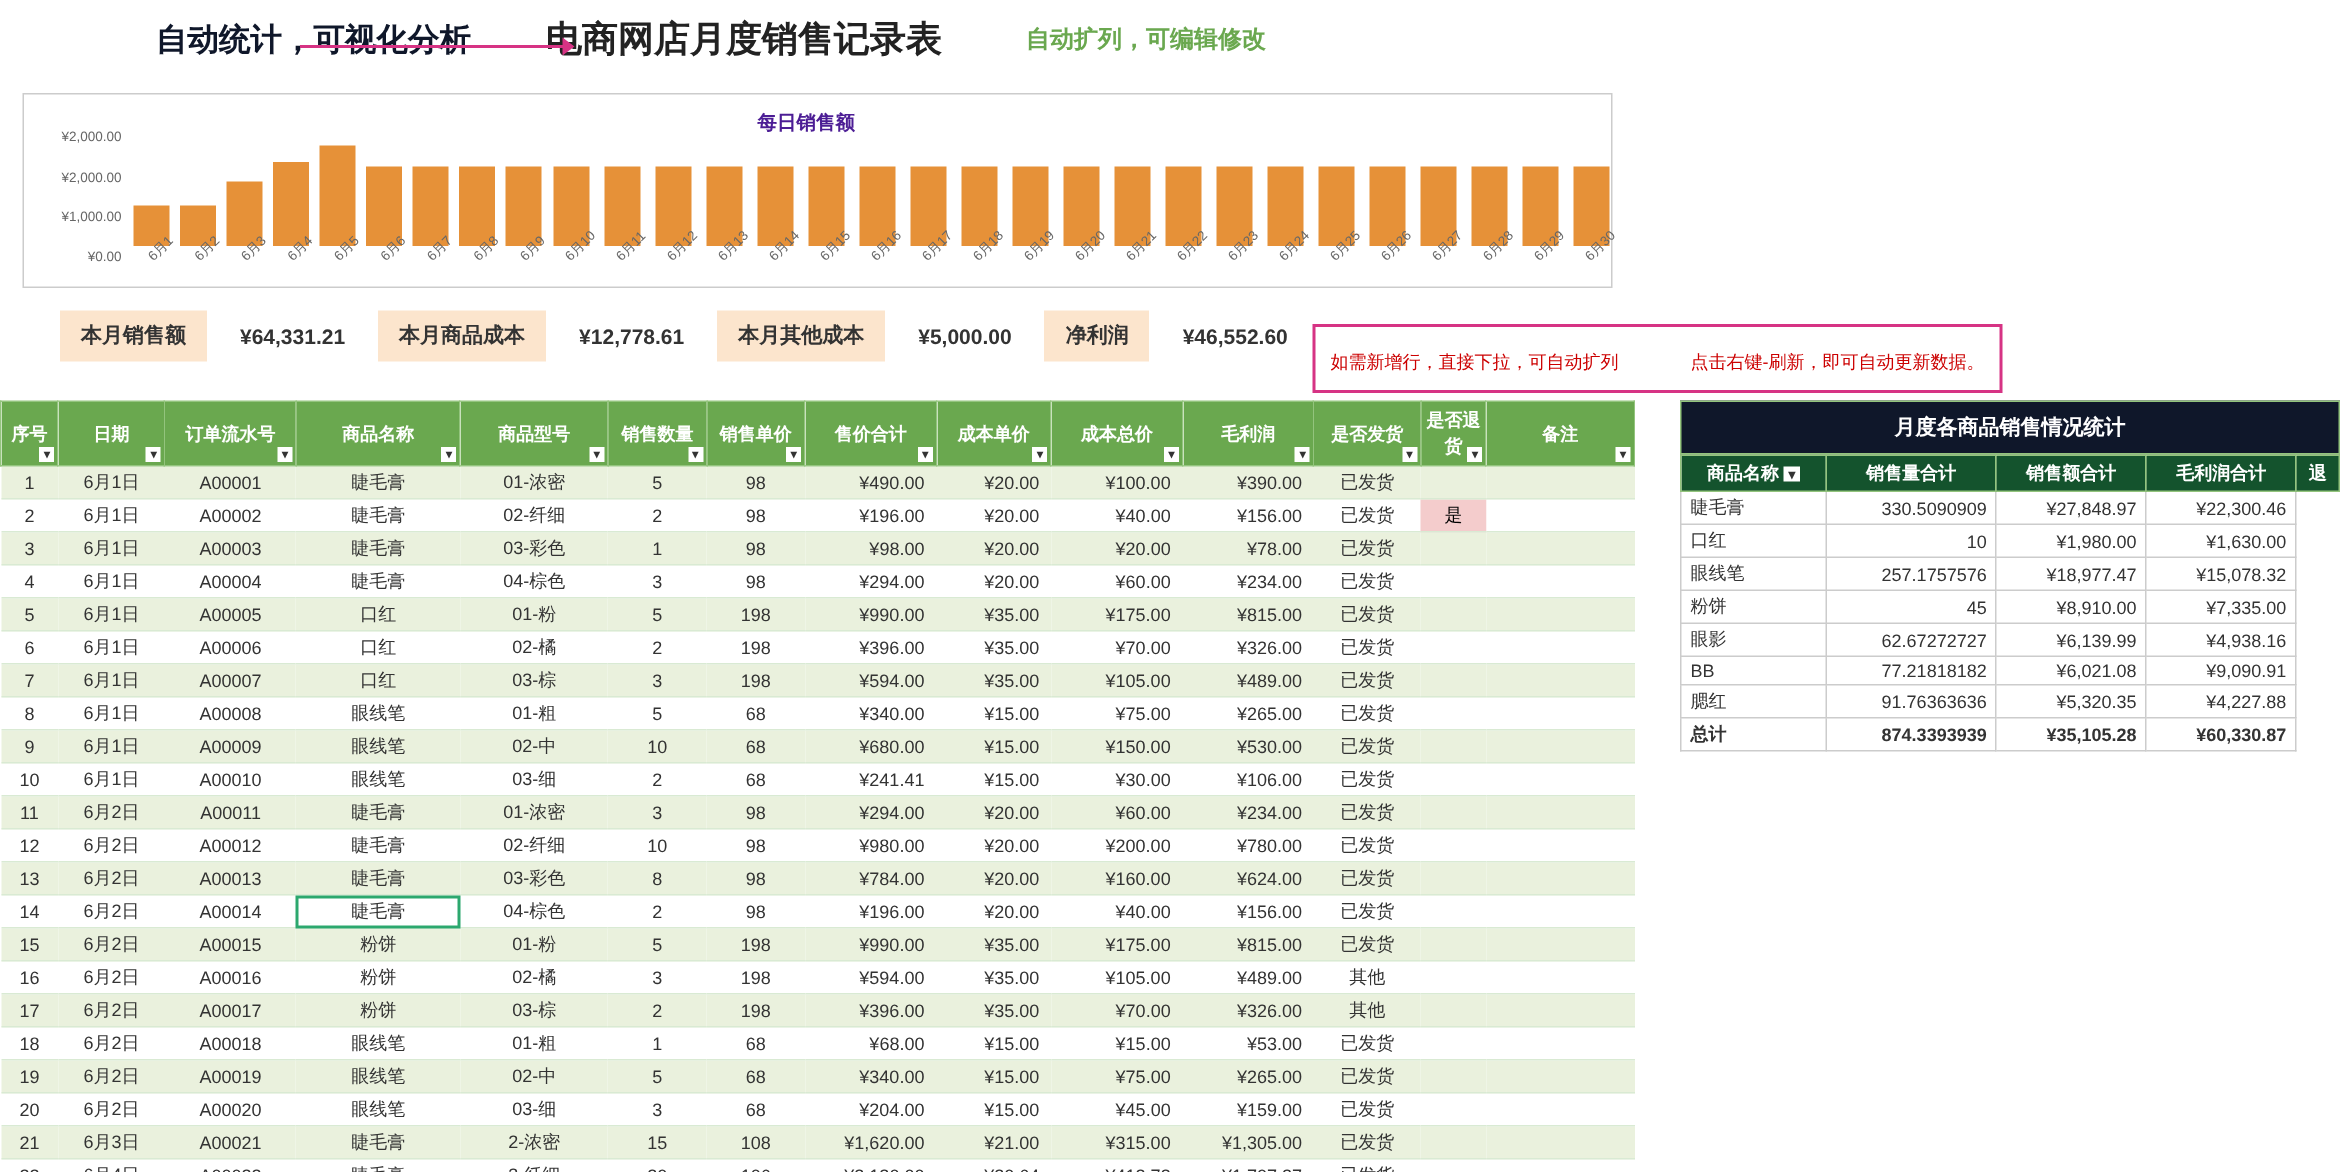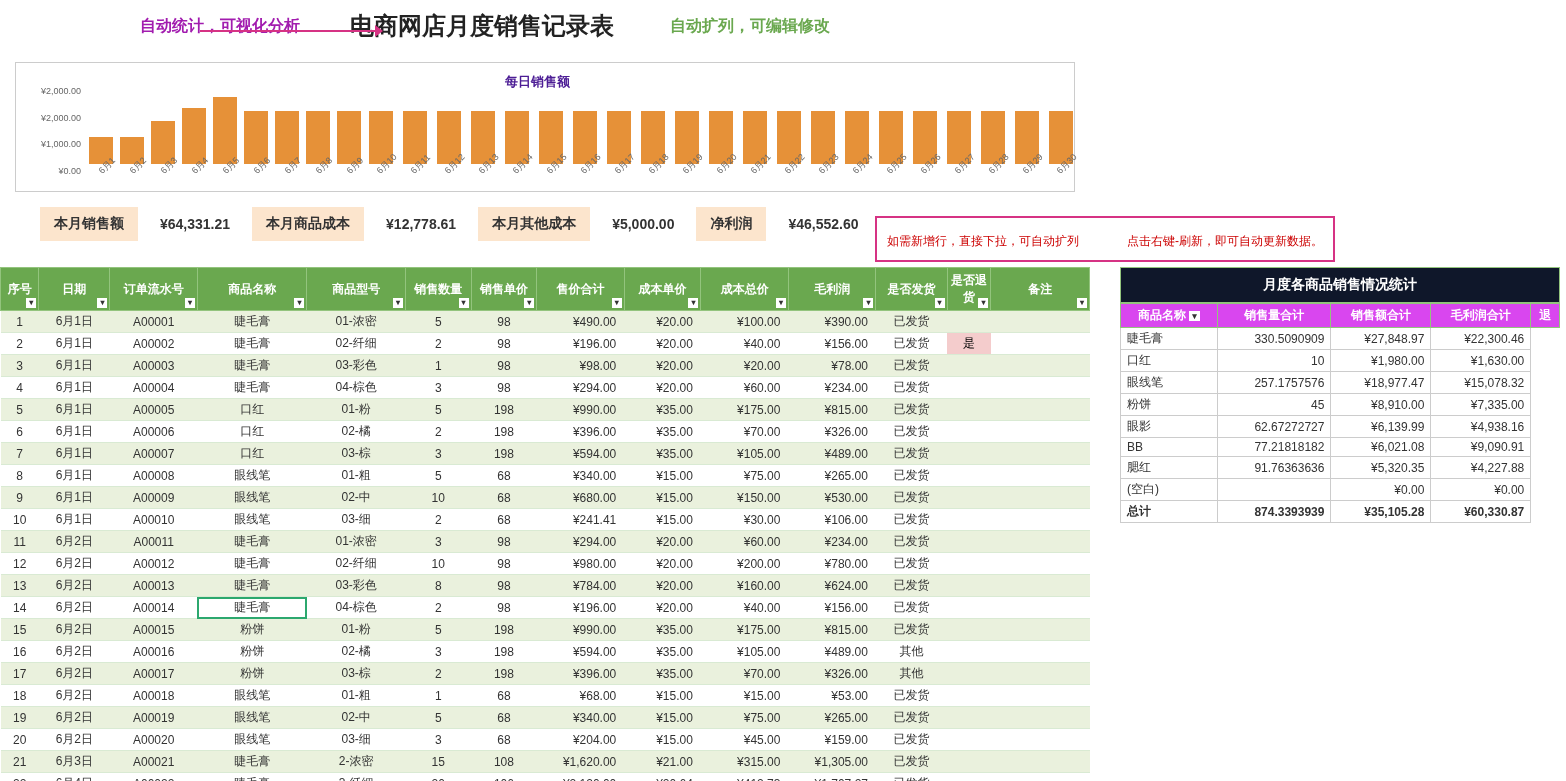--- a/index.html
+++ b/index.html
@@ -1,19 +1,19 @@
 <!DOCTYPE html>
 <html><head>
 <meta charset="utf-8">
 <style>
   * { box-sizing: border-box; margin: 0; padding: 0; }
   body { font-family: "Microsoft YaHei", Arial, sans-serif; font-size: 12px; background: #fff; color: #333; width: 1566px; }
   
   .title-row { display: flex; align-items: center; gap: 20px; padding: 10px 20px; }
-  .title-note-left { color: #a21caf; font-size: 16px; font-weight: bold; margin-left: 120px;}
+  .title-note-left { color: #0f172a; font-size: 21px; font-weight: bold; margin-left: 84px;}
   .title-main { font-size: 24px; font-weight: bold; color: #222; margin-left: 30px;}
   .title-note-right { color: #6aa84f; font-size: 16px; font-weight: bold; margin-left: 36px;}
   .arrow-left { position: relative; }
   .arrow-left::after { content: ""; position: absolute; left: 200px; top: 30px; width: 180px; height: 2px; background: #d63384; }
   .arrow-left::before { content: ""; position: absolute; left: 375px; top: 25px; border-left: 8px solid #d63384; border-top: 6px solid transparent; border-bottom: 6px solid transparent; }
 
   .chart-container { border: 1px solid #ccc; margin: 10px 15px; padding: 10px; width: 1060px; position: relative; }
   .chart-legend { text-align: center; color: #4c1d95; font-size: 13px; font-weight: bold; padding-right: 15px; }
   .chart { display: flex; align-items: flex-end; height: 90px; gap: 2px; padding-left: 60px; position: relative;}
   .y-axis { position: absolute; left: 0; top: 0; height: 80px; width: 55px; text-align: right; font-size: 9px; color: #666;}
@@ -35,21 +35,21 @@
   table.main th { background: #6aa84f; color: #fff; padding: 4px 2px; font-weight: bold; border: 1px solid #93c47d; position: relative; font-size:12px;}
   table.main th .dd { position: absolute; right:2px; bottom:2px; width:10px; height:10px; background:#fff; color:#333; font-size:8px; line-height:10px; text-align:center;}
   table.main td { padding: 2px 4px; text-align: center; border-bottom: 1px solid #d9ead3; }
   table.main tr.odd td { background: #eaf1dd; }
   table.main tr.even td { background: #fff; }
   .yes-red { background: #f4cccc !important; color: #000;}
   .selected-cell { outline: 2px solid #2ca86e; outline-offset:-2px;}
 
   table.pivot { border-collapse: collapse; width: 440px; font-size: 12px; margin-top:0;}
   .pivot-title { background: #0f172a; color:#fff; font-size:14px; font-weight:bold; text-align:center; padding:8px; border:1px solid #93c47d;}
-  table.pivot th { background: #d946ef; color:#fff; padding:3px 4px; font-weight:bold; border:1px solid #93c47d; font-size:12px;}
+  table.pivot th { background: #14532d; color:#fff; padding:3px 4px; font-weight:bold; border:1px solid #93c47d; font-size:12px;}
   table.pivot td { padding:2px 6px; border:1px solid #ccc; text-align:right;}
   table.pivot td:first-child { text-align:left;}
   table.pivot tr.total td { font-weight:bold;}
   
   .num { text-align: right !important; padding-right: 8px !important;}
 </style>
 </head>
 <body>
 
 <div class="title-row arrow-left">
@@ -630,26 +630,20 @@
             <td>77.21818182</td>
             <td>¥6,021.08</td>
             <td>¥9,090.91</td>
           </tr>
           <tr>
             <td>腮红</td>
             <td>91.76363636</td>
             <td>¥5,320.35</td>
             <td>¥4,227.88</td>
           </tr>
-          <tr>
-            <td>(空白)</td>
-            <td></td>
-            <td>¥0.00</td>
-            <td>¥0.00</td>
-          </tr>
           <tr class="total">
             <td>总计</td>
             <td>874.3393939</td>
             <td>¥35,105.28</td>
             <td>¥60,330.87</td>
           </tr>
         </tbody>
     </table>
   </div>
 </div>

